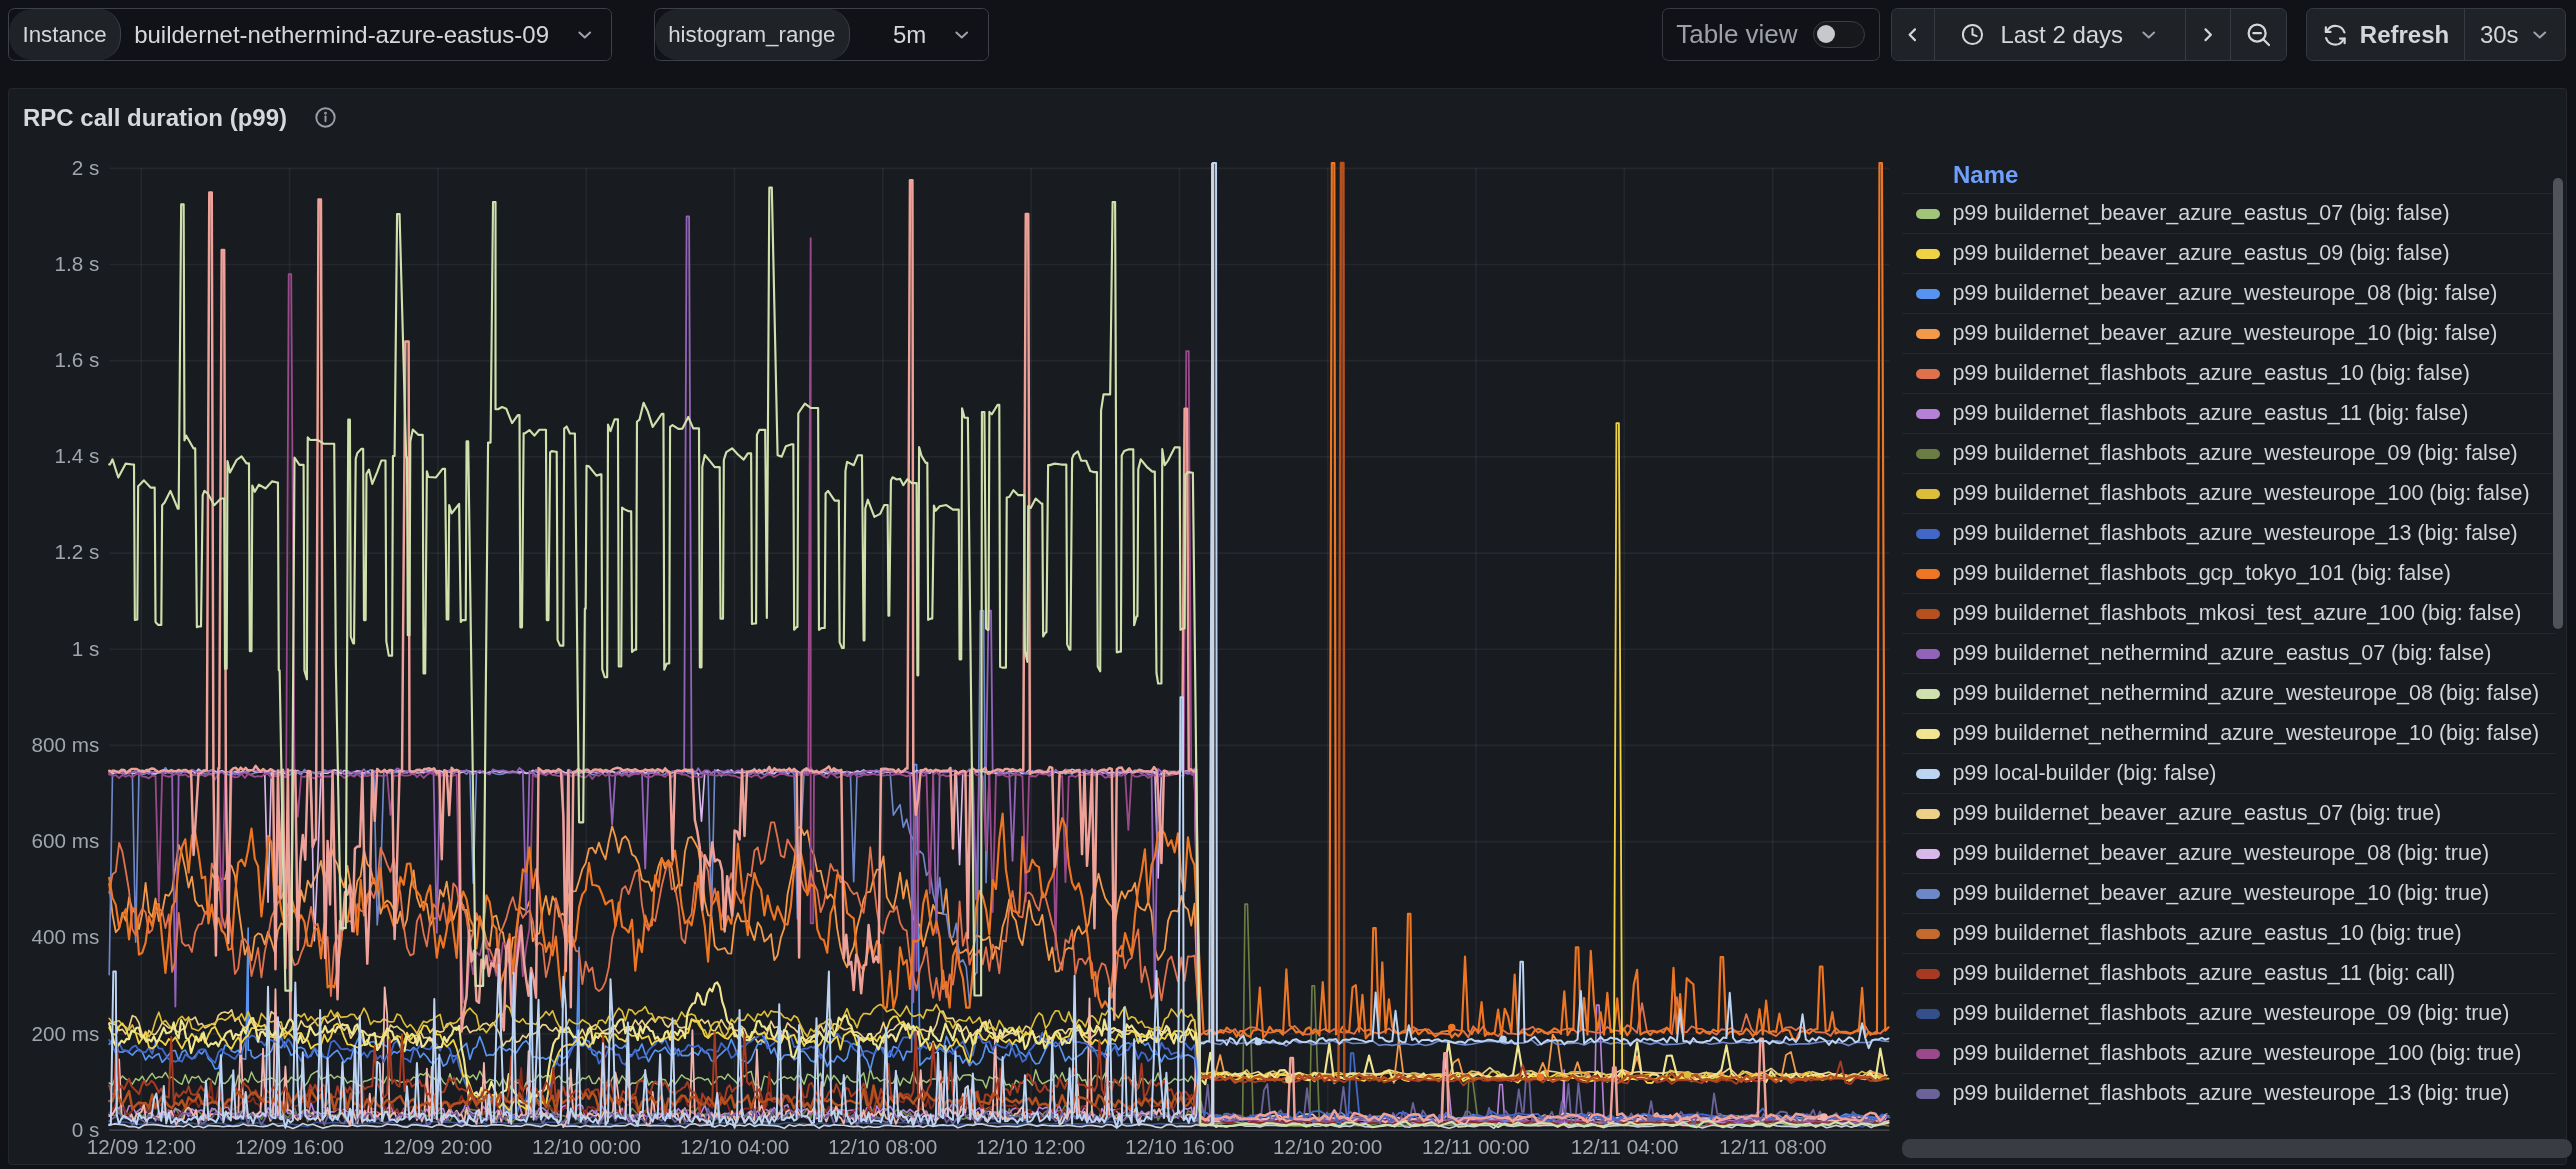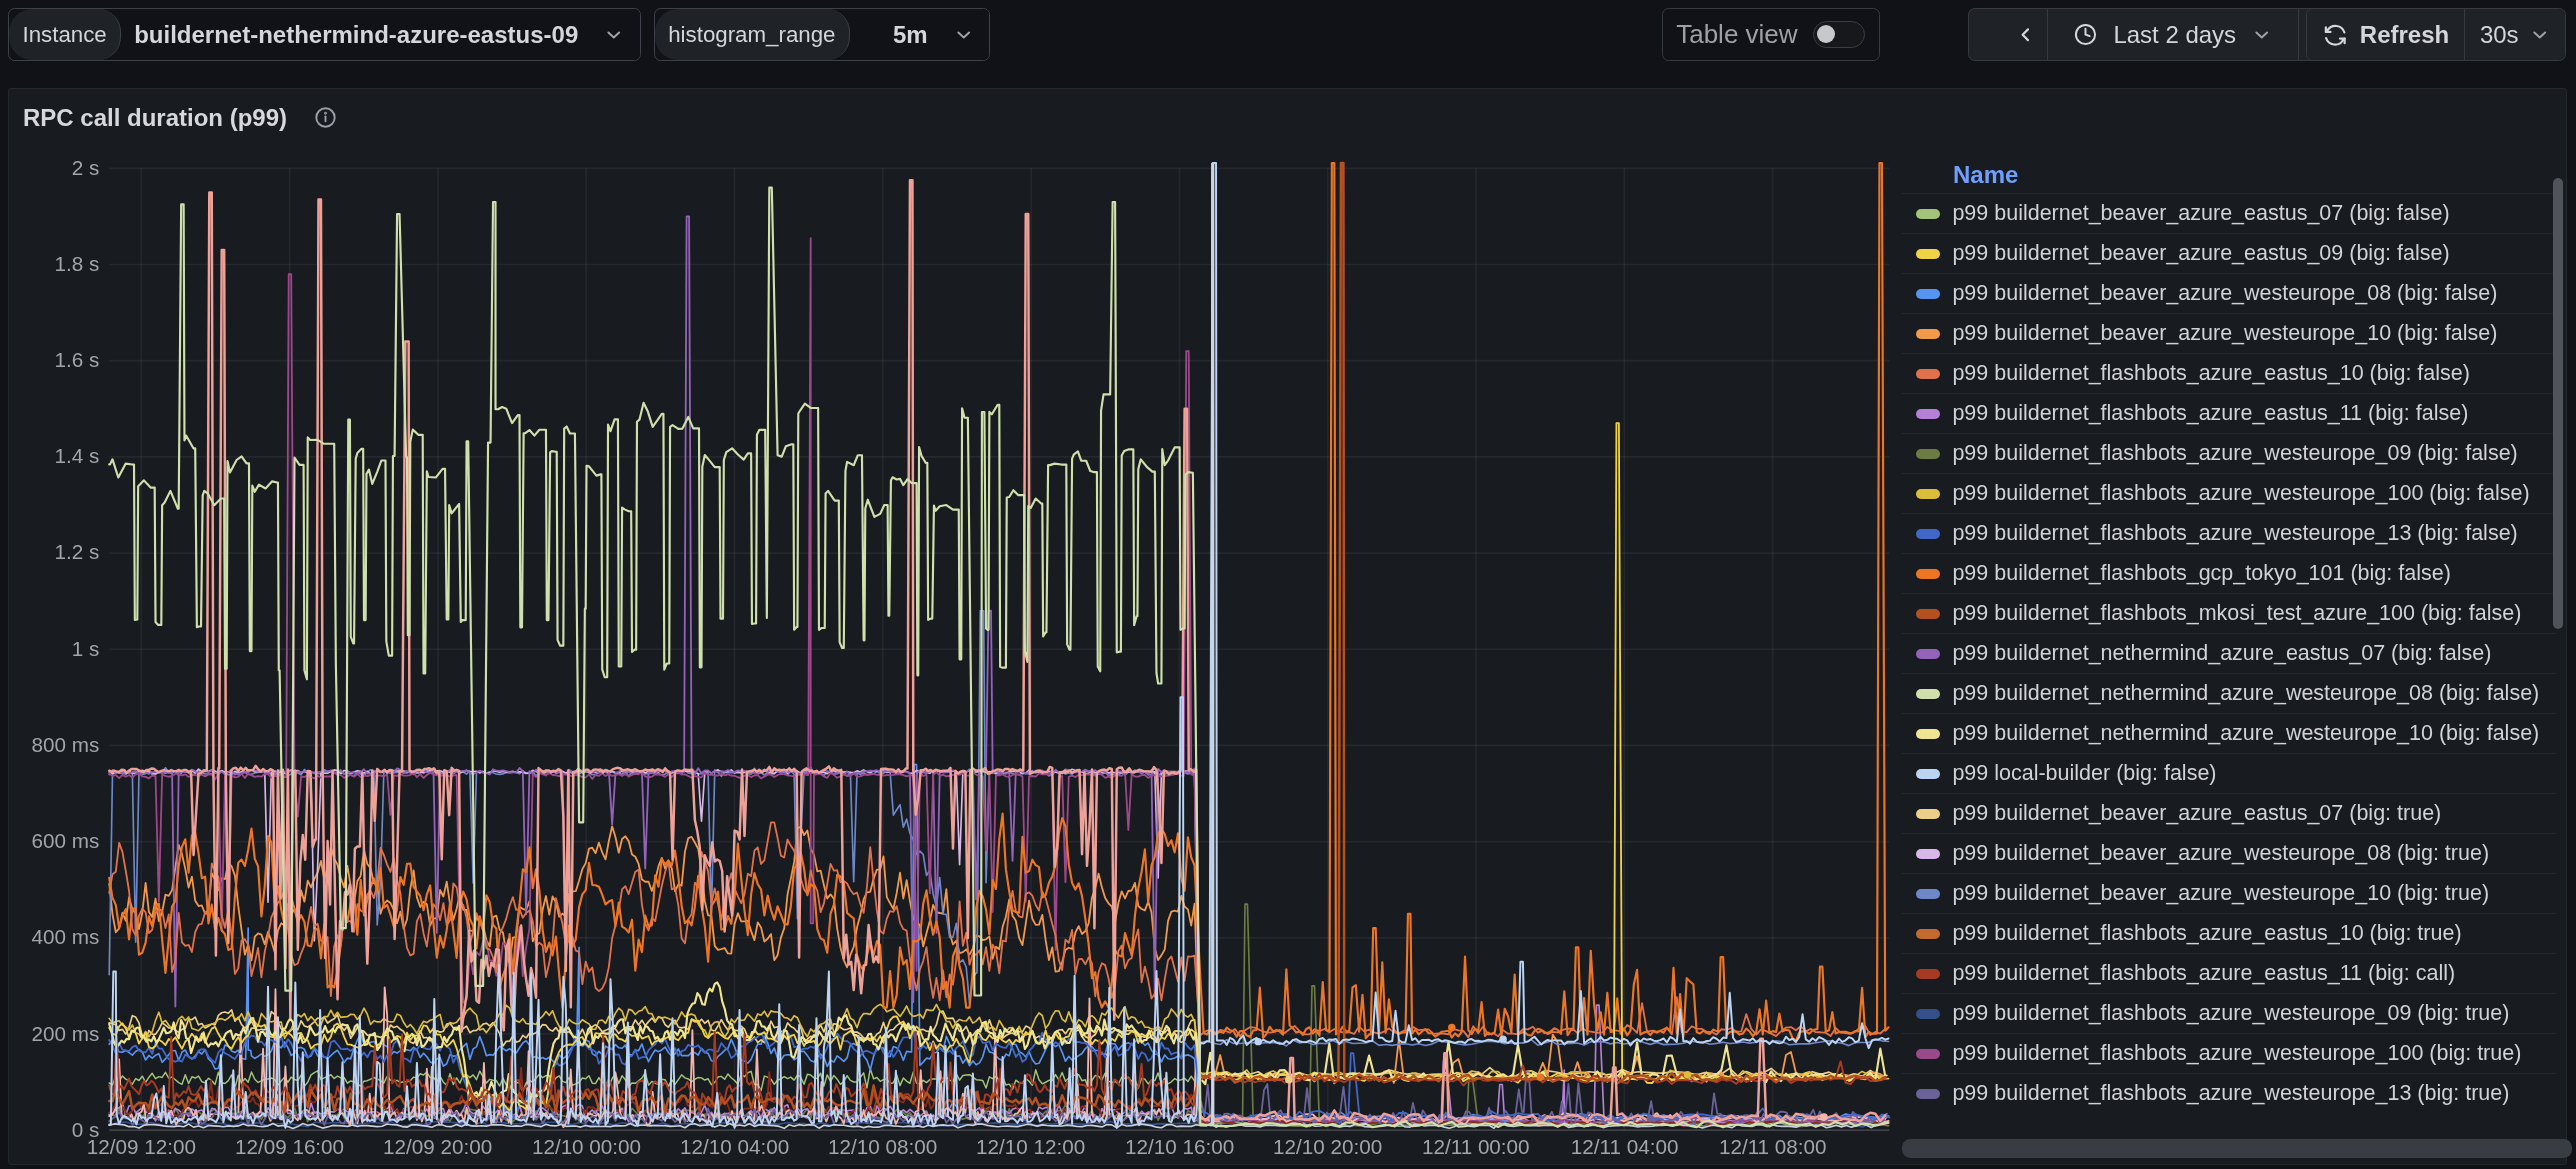--- a/index.html
+++ b/index.html
@@ -1,20 +1,20 @@
 <!DOCTYPE html>
 <html style="font-size:13.2px"><head><meta charset="utf-8"><style>
 * { margin:0; padding:0; box-sizing:border-box; }
 html,body { width:2576px; height:1170px; background:#111217; overflow:hidden;
   font-family:"Liberation Sans", sans-serif; will-change:transform; }
 .picker { position:absolute; top:8.3px; height:53px; display:flex;
   border:1.7px solid #3e4149; border-radius:6.6px; overflow:hidden; }
 .plabel { background:#1f2227; color:#d5d6da; font-size:22.3px; font-weight:500;
   display:flex; align-items:center; padding:0 13.2px; border-right:1.7px solid #3e4149;border-radius:23px; }
-.pvalue { background:#111217; color:#d5d6da; font-size:24px; font-weight:700;
+.pvalue { background:#111217; color:#d5d6da; font-size:24px; font-weight:400;
   display:flex; align-items:center; padding:0 15px 0 13.2px; gap:25px; }
 .btn { background:#1f2227; color:#d5d6da; font-size:24px; font-weight:500;
   display:flex; align-items:center; justify-content:center; }
 .grp { position:absolute; top:8.3px; height:53px; display:flex;
   border:1.7px solid #363a41; border-radius:6.6px; overflow:hidden; background:#1f2227; }
 .grp .btn + .btn { border-left:1.7px solid #363a41; }
 .tv { position:absolute; top:8.3px; left:1662px; width:218px; height:53px;
   border:1.7px solid #363a41; border-radius:6.6px; display:flex; align-items:center;
   padding:0 13.2px; gap:15px; color:#9da0a7; font-size:26px; font-weight:500; }
 .toggle { width:52px; height:27px; background:#17181c; border:1.7px solid #3a3d43;
@@ -48,21 +48,21 @@
         <path d="M6 9.5l6 5.5 6-5.5"></path>
       </svg></div>
   </div>
 <div class="picker" style="left:654px;gap:30px;">
     <div class="plabel">histogram_range</div>
 <div class="pvalue">5m <svg class="chev" width="21.5" height="21.5" viewBox="0 0 24 24" fill="none" stroke="#9fa2a8" stroke-width="2.2" stroke-linecap="round" stroke-linejoin="round">
         <path d="M6 9.5l6 5.5 6-5.5"></path>
       </svg></div>
   </div>
 <div class="tv">Table view <span class="toggle"></span></div>
-<div class="grp" style="left:1968px;padding-left:36px;">
+<div class="grp" style="left:1891px;">
 <div class="btn" style="width:42px;">
       <svg width="21.5" height="21.5" viewBox="0 0 24 24" fill="none" stroke="#d5d6da" stroke-width="2.4" stroke-linecap="round" stroke-linejoin="round">
         <path d="M14.5 6l-6 6 6 6"></path>
       </svg>
     </div>
 <div class="btn" style="width:251px; gap:15px;">
       <svg width="25" height="25" viewBox="0 0 24 24" fill="none" stroke="#d5d6da" stroke-width="1.9" stroke-linecap="round">
         <circle cx="12" cy="12" r="9.2"></circle>
         <path d="M12 6.5V12l4 1.5"></path>
       </svg>

